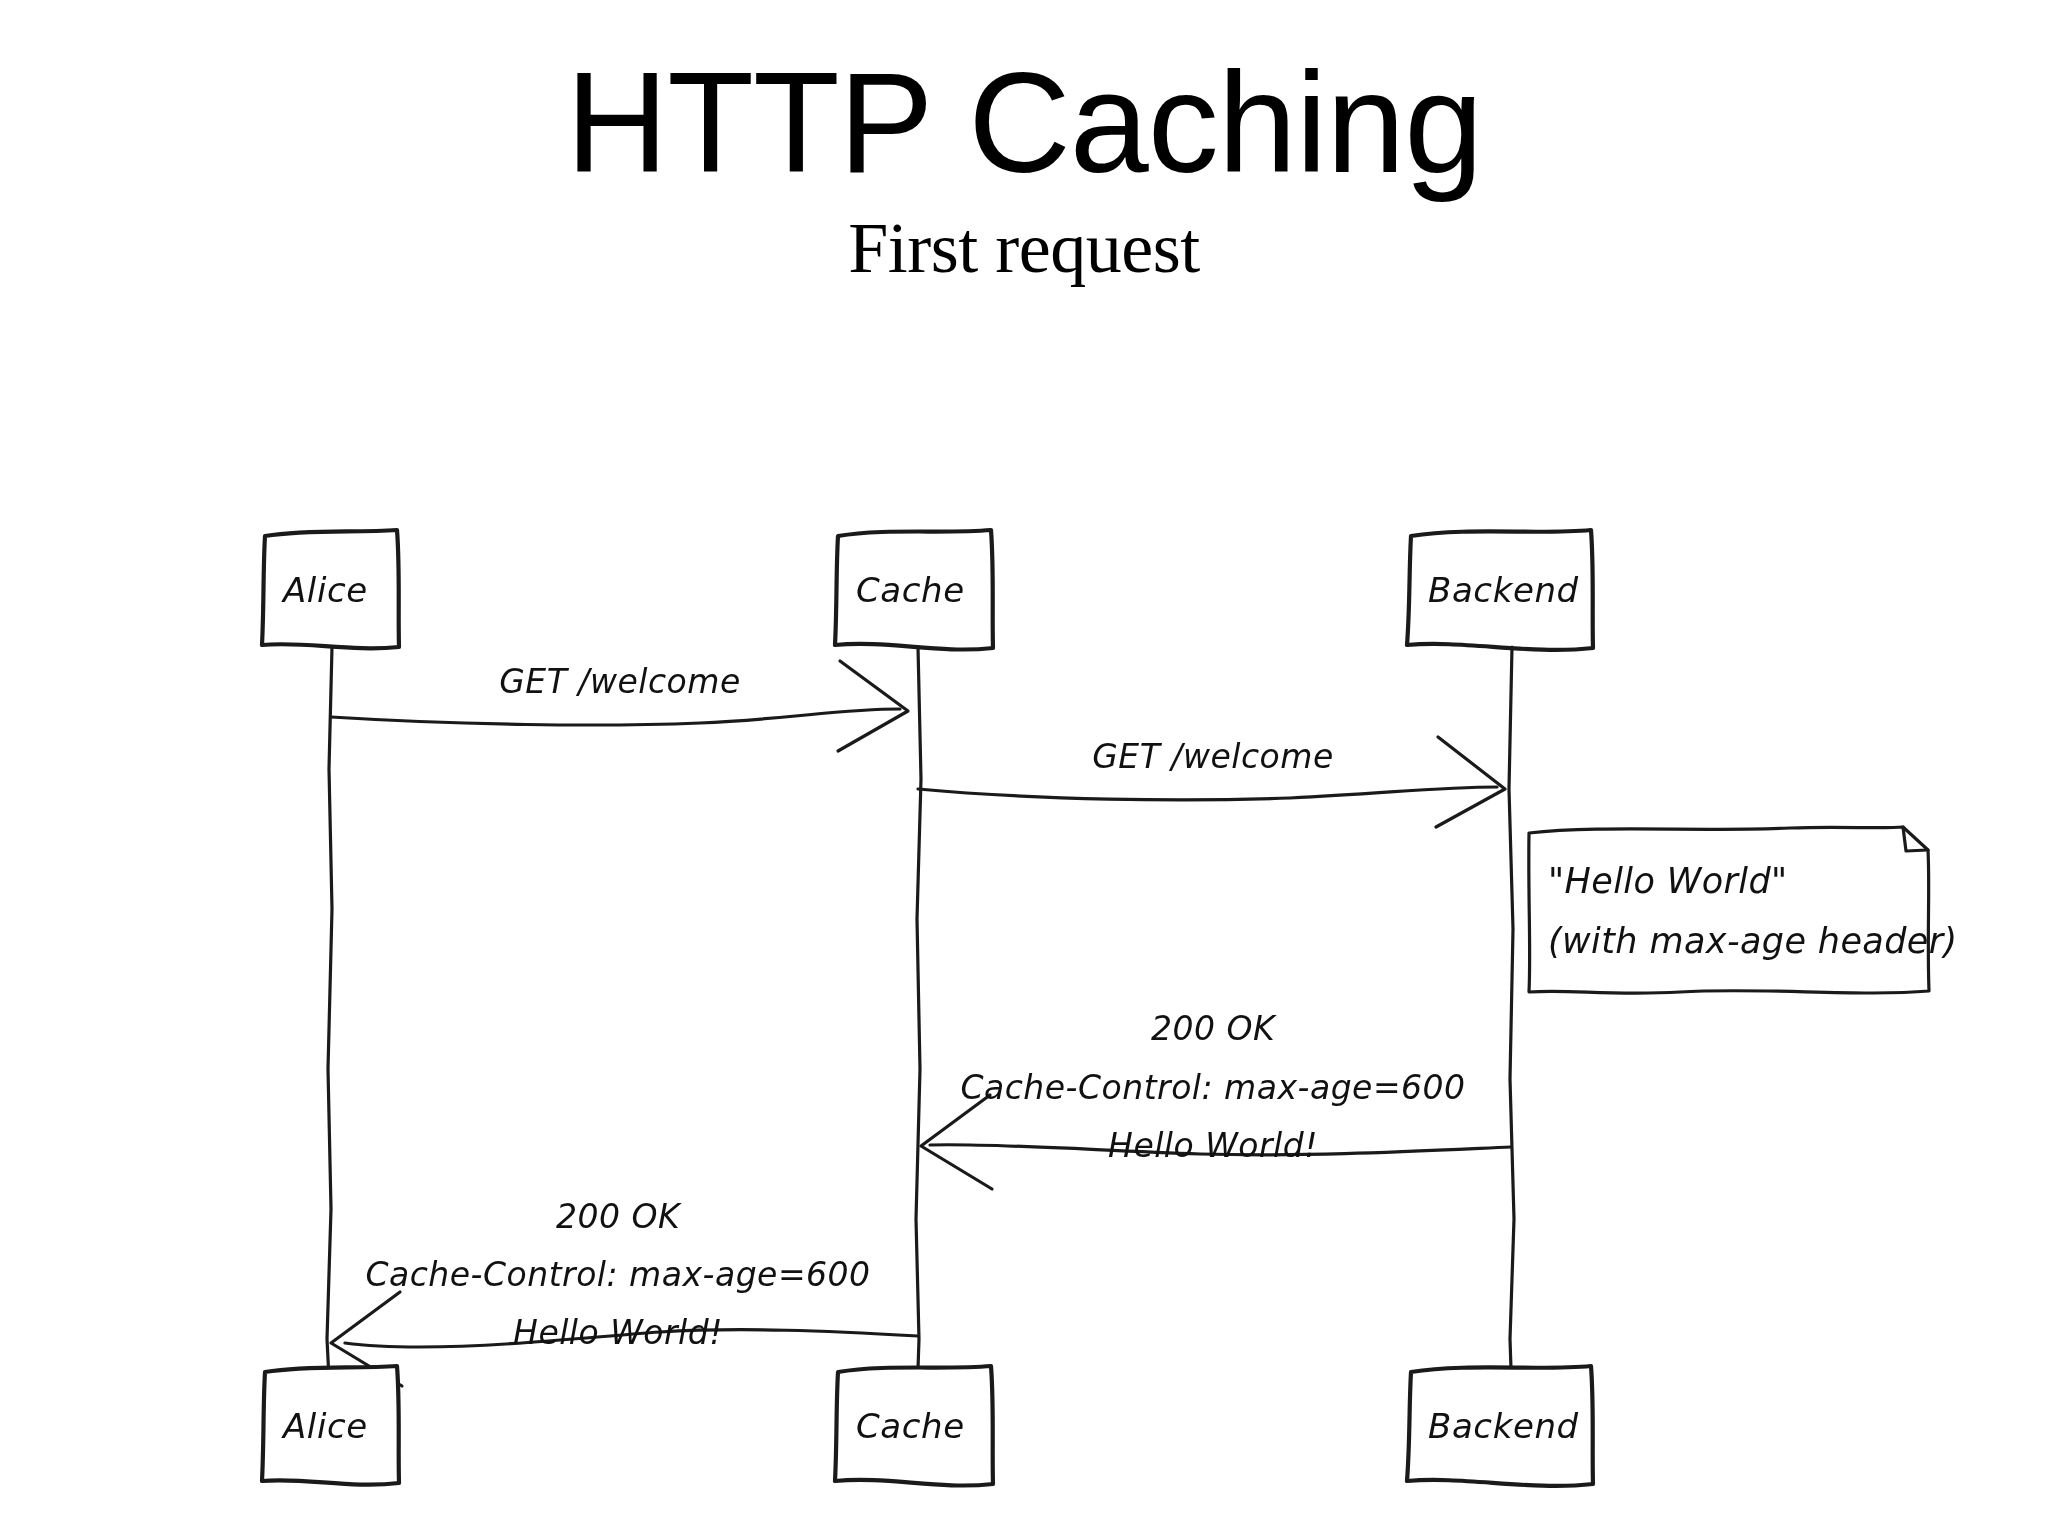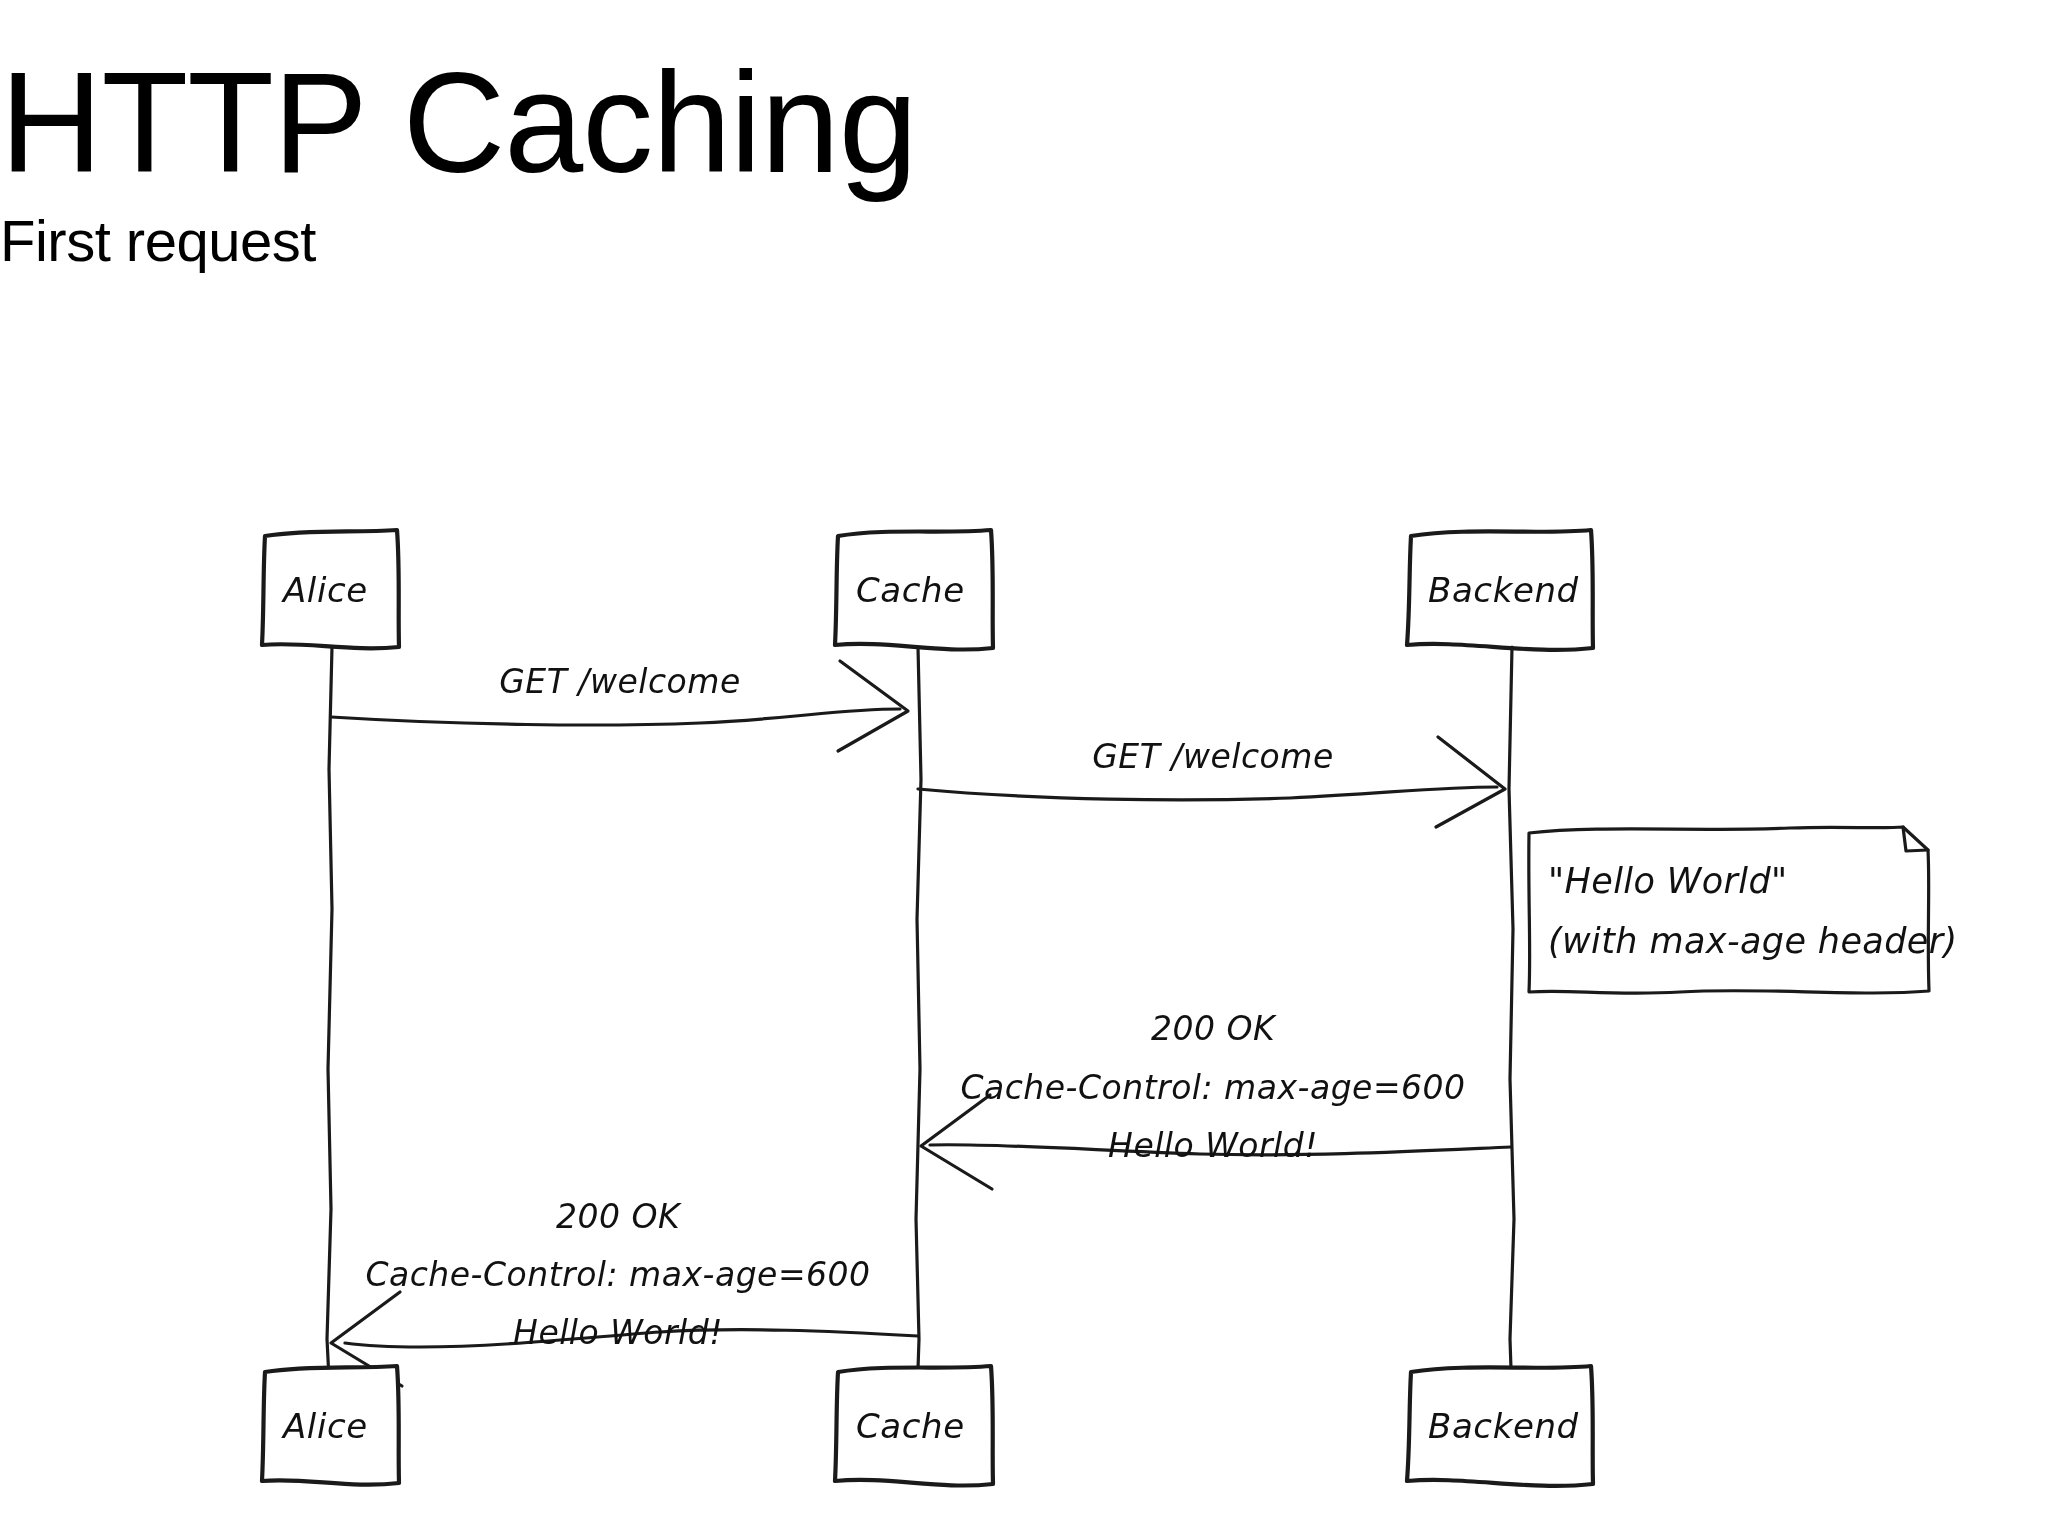--- a/index.html
+++ b/index.html
@@ -18,34 +18,34 @@
     position: relative;
     width: 2048px;
     height: 1536px;
     background: #ffffff;
   }
   .title-block {
     position: absolute;
     top: 52px;
     left: 0;
     width: 2048px;
-    text-align: left;
+    text-align: center;
   }
   .slide-title {
     font-family: "Liberation Sans", sans-serif;
     font-size: 142px;
     font-weight: 400;
     line-height: 1.0;
     letter-spacing: -1px;
     color: #000000;
     margin: 0;
   }
   .slide-subtitle {
-    font-family: Liberation Sans, sans-serif;
-    font-size: 58px;
+    font-family: Liberation Serif, serif;
+    font-size: 72px;
     font-weight: 400;
     line-height: 1.0;
     letter-spacing: -0.5px;
     color: #000000;
     margin: 18px 0 0 0;
   }
   .diagram-wrap {
     position: absolute;
     top: 9px;
     left: 0;

